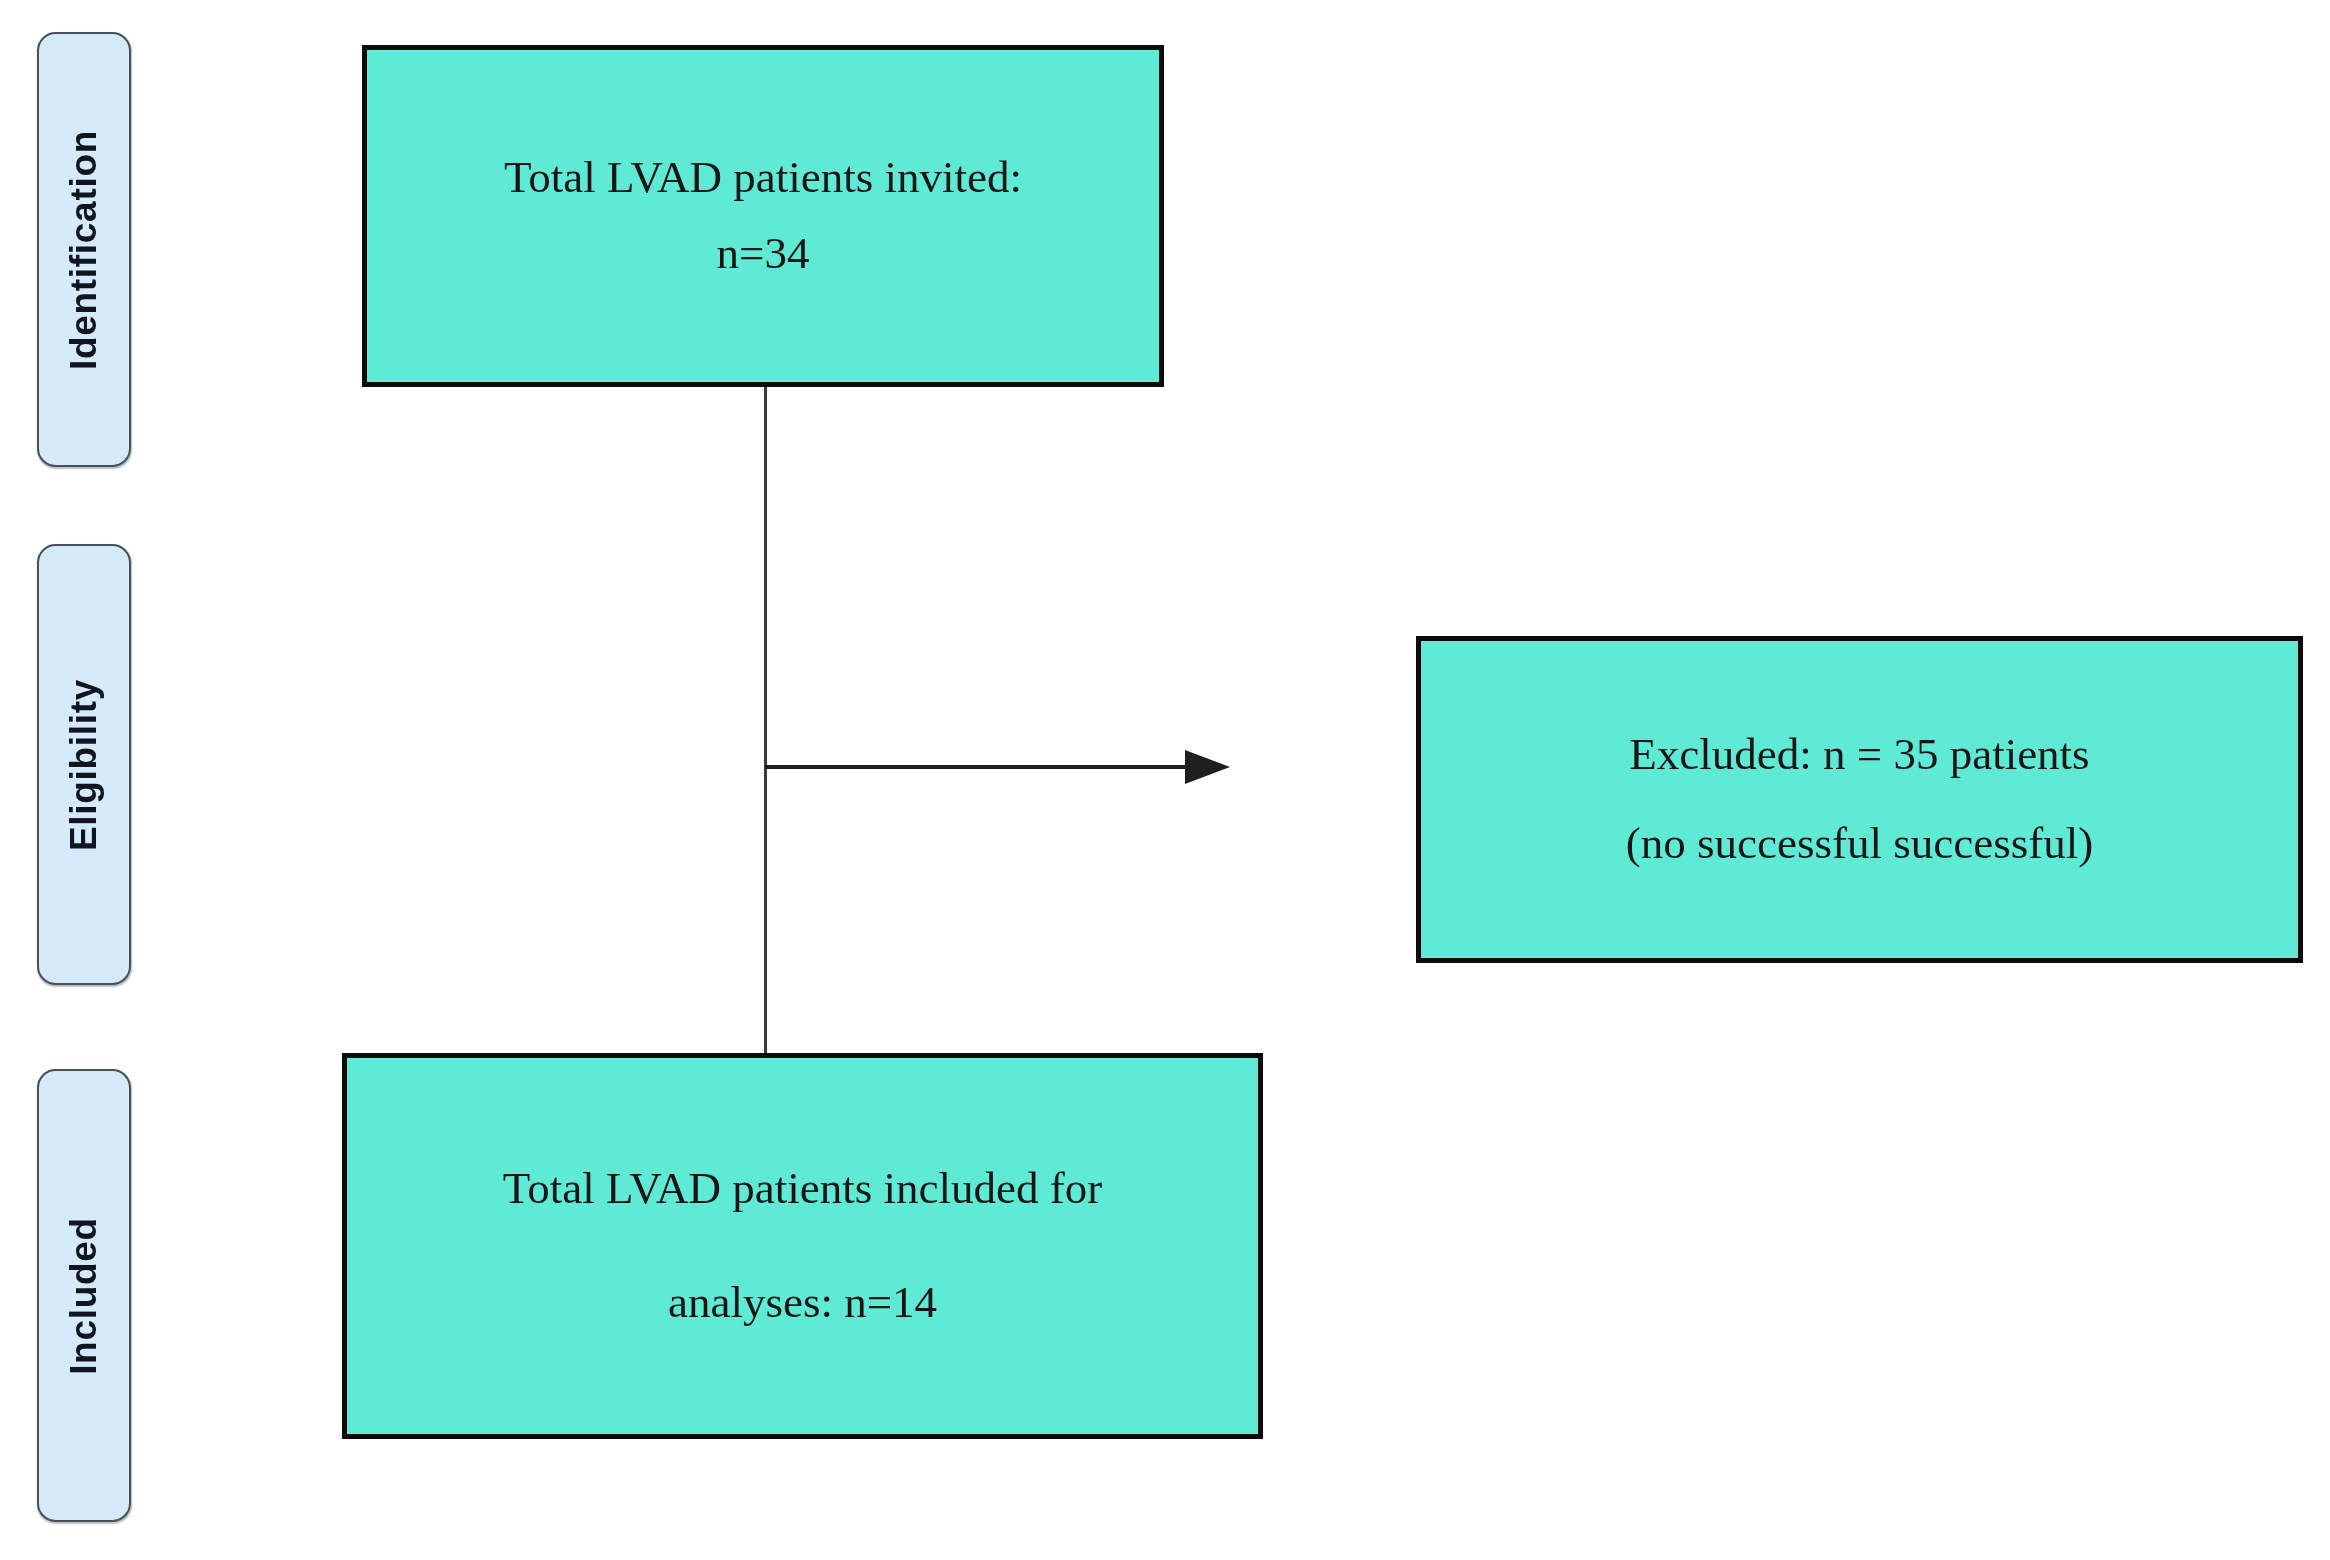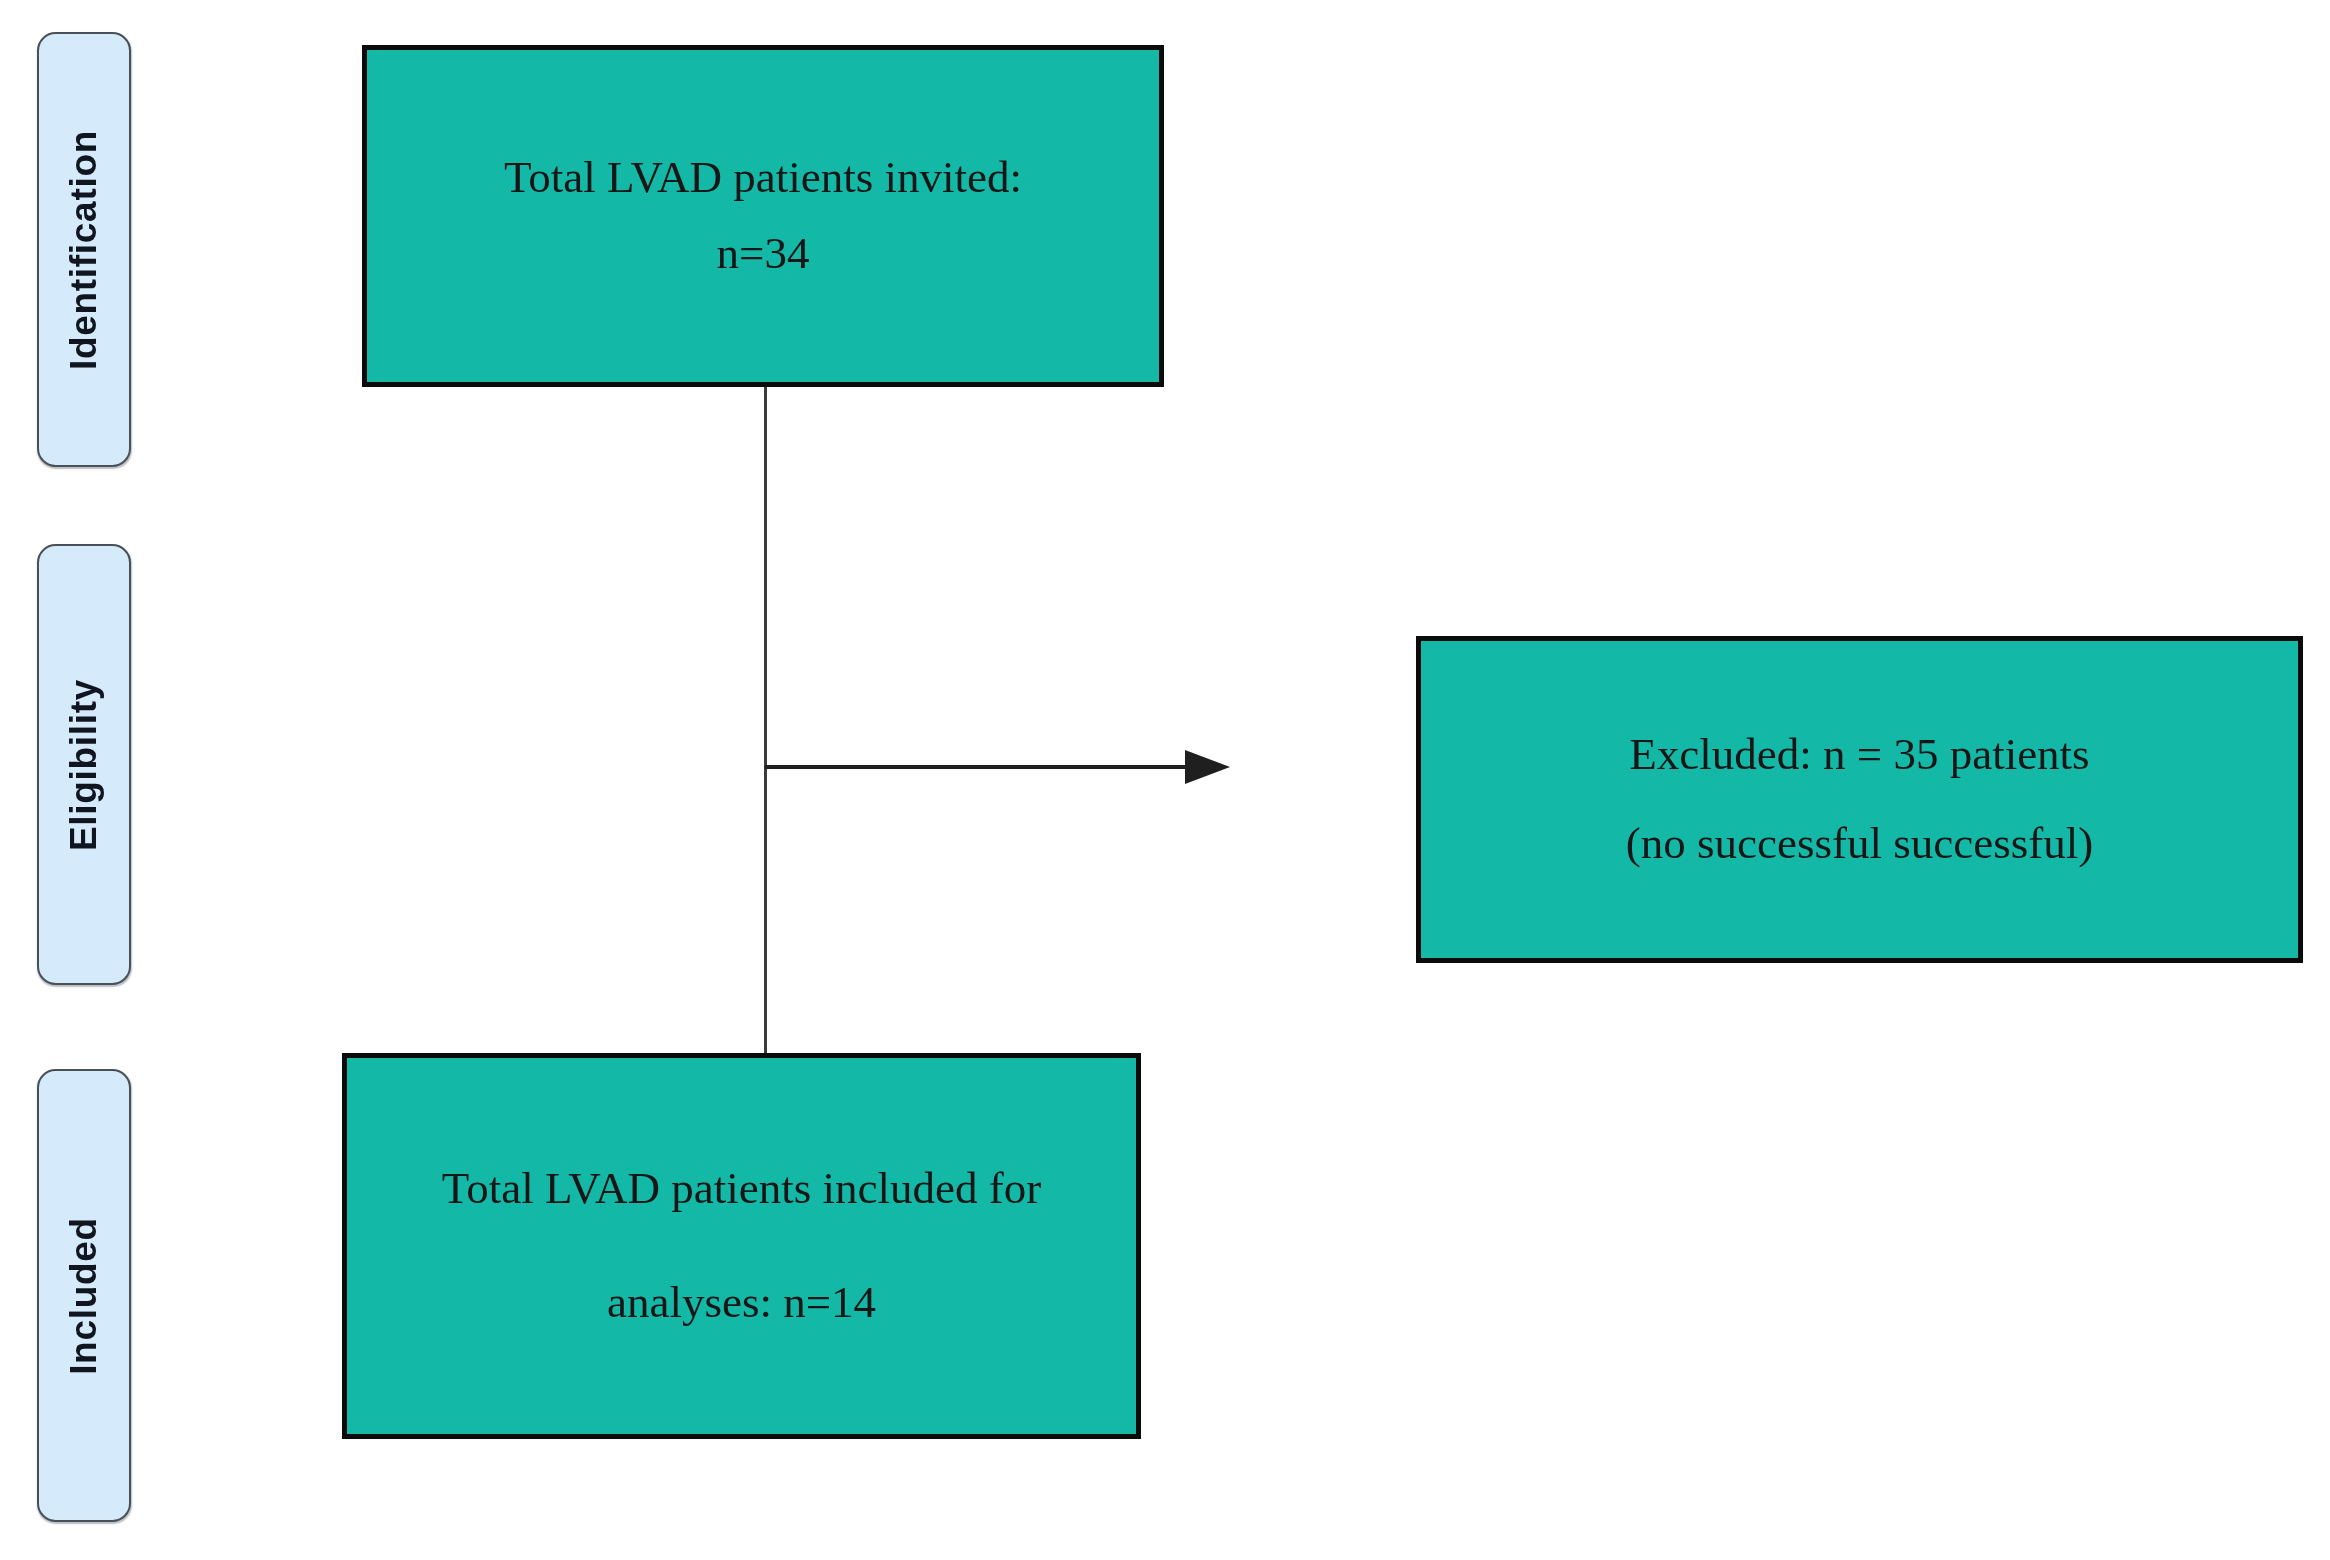--- a/index.html
+++ b/index.html
@@ -40,37 +40,37 @@
     color: var(--stage-text, #10151f);
   }
   #phase-identification { top: 32px;   height: 435px; }
   #phase-eligibility    { top: 544px;  height: 441px; }
   #phase-included       { top: 1069px; height: 453px; }
 
   
   .flowbox {
     position: absolute;
     box-sizing: border-box;
-    background: #14b8a6;
+    background: #5eead4;
     border: 5px solid var(--box-border, #0b0b0b);
     display: flex;
     flex-direction: column;
     align-items: center;
     justify-content: center;
     text-align: center;
   }
   .box-line {
     font-size: 45px;
     line-height: 1.15;
     color: var(--text, #161616);
     white-space: nowrap;
   }
   #box-invited  { left: 362px;  top: 45px;   width: 802px; height: 342px; row-gap: 24.4px; }
   #box-excluded { left: 1416px; top: 636px;  width: 887px; height: 327px; row-gap: 37px; font-family: Liberation Serif, serif; }
-  #box-included { left: 342px;  top: 1053px; width: 799px; height: 386px; row-gap: 62px; }
+  #box-included { left: 342px;  top: 1053px; width: 921px; height: 386px; row-gap: 62px; }
 
   
   #connector-vertical {
     position: absolute;
     left: 764px;
     top: 387px;
     width: 2.9px;
     height: 667px;
     background: var(--connector, #3a3a3a);
   }

